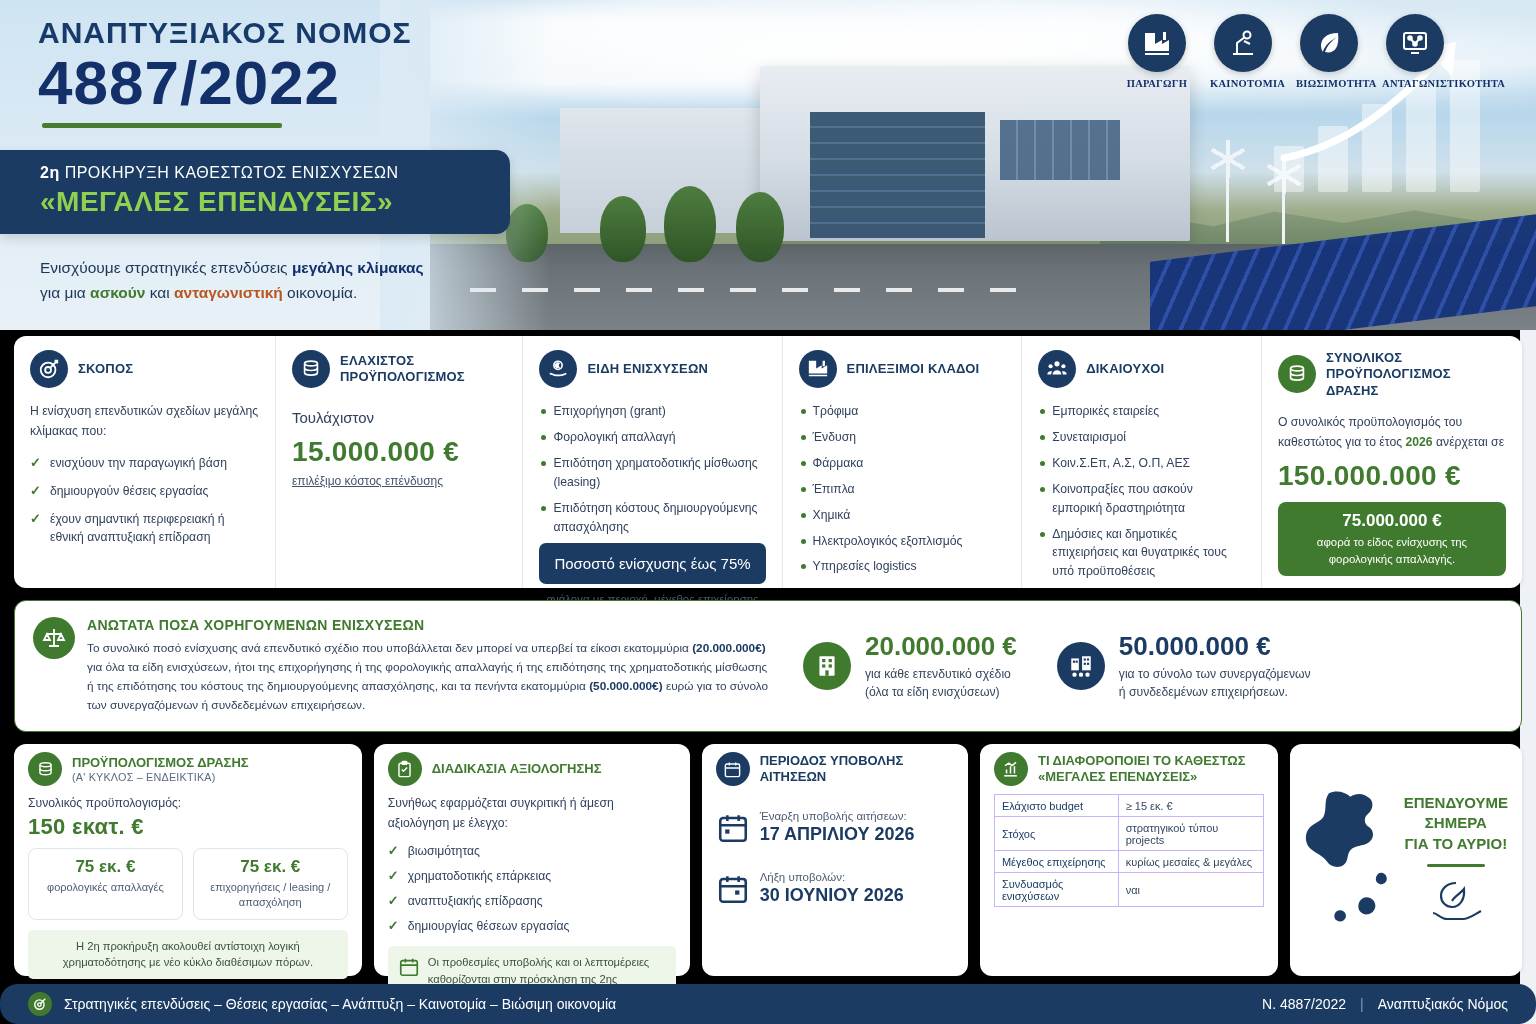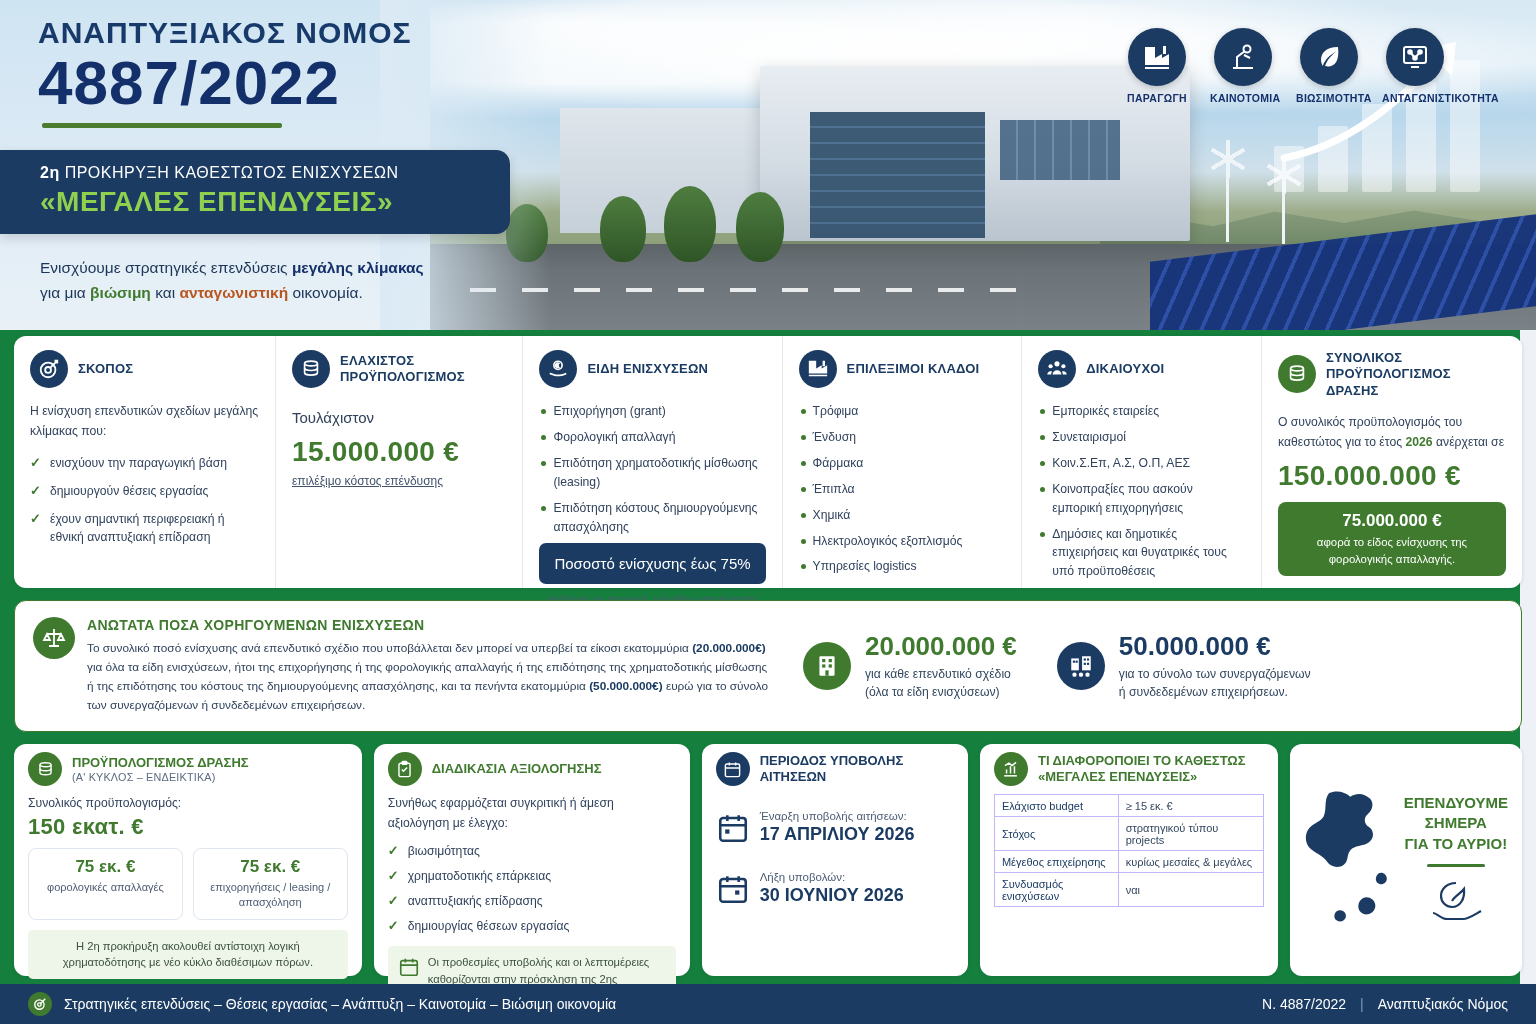--- a/index.html
+++ b/index.html
@@ -2,21 +2,21 @@
 <html lang="el"><head>
 <meta charset="utf-8">
 <style>
   * { box-sizing: border-box; margin: 0; padding: 0; }
   html, body {
     width: 1536px; height: 1024px;
     font-family: "Liberation Sans", sans-serif;
     background: #eef1f5;
     overflow: hidden;
   }
-  .page { position: relative; width: 1520px; height: 1024px; background: #15803d; }
+  .page { position: relative; width: 1520px; height: 1024px; background: #000000; }
 
   
   .hero {
     position: relative; width: 1536px; height: 330px;
     background:
       linear-gradient(to bottom, #cfe4f2 0%, #dbeaf5 45%, #e9f1f7 100%);
     overflow: hidden;
   }
   .hero-photo {
     position: absolute; left: 430px; top: 0; width: 1106px; height: 330px;
@@ -104,21 +104,21 @@
   .ribbon .r1 { color:#ffffff; font-size:16px; letter-spacing:.5px; }
   .ribbon .r1 b { color:#ffffff; }
   .ribbon .r2 { color:#8fd14f; font-size:28px; font-weight:bold; margin-top:4px; letter-spacing:.5px; }
 
   .lead { position:absolute; left:40px; top:256px; width:520px; color:#1c3558; font-size:15.5px; line-height:1.6; }
   .lead b { color:#14306b; }
   .lead .g { color:#3f7a2e; font-weight:bold; }
   .lead .o { color:#b9561f; font-weight:bold; }
 
   
-  .pillicons { position:absolute; right:88px; top:28px; display:flex; gap:20px; }
+  .pillicons { position:absolute; right:88px; top:14px; display:flex; gap:20px;font-family:Liberation Serif, serif; }
   .pill { width:66px; text-align:center; }
   .pill .circ {
     width:58px; height:58px; margin:0 auto; border-radius:50%;
     background:#1b3b63; display:flex; align-items:center; justify-content:center;
     box-shadow:0 2px 6px rgba(0,0,0,.2);
   }
   .pill .lbl { margin-top:6px; font-size:10.5px; color:#14306b; font-weight:bold; letter-spacing:.3px; }
 
   
   .row1 {
@@ -199,21 +199,21 @@
   table.cmp { width:100%; border-collapse:collapse; margin-top:6px; }
   table.cmp td { border:1px solid #c4b5fd; padding:4.5px 7px; font-size:11px; color:#33475f; }
   table.cmp td.k { width:46%; color:#1b3b63; }
   .mapcard { display:flex; align-items:center; justify-content:space-between; }
   .slogan { color:#3f7a2e; font-size:15px; font-weight:bold; text-align:center; line-height:1.35; }
 
   
   .footer {
     position:absolute; left:0; top:984px; width:1536px; height:40px;
     background:#1b3b63; display:flex; align-items:center; justify-content:space-between;
-    padding:0 28px; color:#fff;
+    padding:0 28px; color:#fff;border-radius:18px;
   }
   .footer .lft { display:flex; align-items:center; gap:12px; font-size:14px; }
   .footer .rgt { display:flex; align-items:center; gap:14px; font-size:14px; }
   .fdiv { color:#7f9bba; }
   .dot-green { width:24px; height:24px; border-radius:50%; background:#3f7a2e; display:flex; align-items:center; justify-content:center; }
 </style>
 </head>
 <body>
 
 <div class="page">
@@ -264,21 +264,21 @@
         <span>ΠΡΟΚΗΡΥΞΗ ΚΑΘΕΣΤΩΤΟΣ ΕΝΙΣΧΥΣΕΩΝ</span>
       </div>
       <div class="r2">«ΜΕΓΑΛΕΣ ΕΠΕΝΔΥΣΕΙΣ»</div>
     </div>
 
     <div class="lead">
       <div>
         <span>Ενισχύουμε στρατηγικές επενδύσεις </span><b>μεγάλης κλίμακας</b>
       </div>
       <div>
-        <span>για μια </span><span class="g">βιώσιμη</span><span> και </span><span class="o">ανταγωνιστική</span><span> οικονομία.</span>
+        <span>για μια </span><span class="g">ασκούν</span><span> και </span><span class="o">ανταγωνιστική</span><span> οικονομία.</span>
       </div>
     </div>
 
     <div class="pillicons">
       <div class="pill">
         <div class="circ">
           <svg width="30" height="28" viewBox="0 0 30 28" fill="#fff">
               <path d="M3 26h24v-2H3zM3 22h24V11l-7 4V11l-7 4V4H3z"></path>
               <rect x="21" y="3" width="3" height="8"></rect>
             </svg>
@@ -409,21 +409,21 @@
               <path d="M7.2 18c0-2.7 2.1-4.6 4.8-4.6s4.8 1.9 4.8 4.6z"></path>
               <path d="M1.4 18c0-2.1 1.5-3.6 3.6-3.6.6 0 1.1.1 1.6.3A6.6 6.6 0 005.6 18zM22.6 18c0-2.1-1.5-3.6-3.6-3.6-.6 0-1.1.1-1.6.3A6.6 6.6 0 0118.4 18z"></path>
             </svg>
         </div>
         <div class="col-title">ΔΙΚΑΙΟΥΧΟΙ</div>
       </div>
       <ul class="bul">
         <li>Εμπορικές εταιρείες</li>
         <li>Συνεταιρισμοί</li>
         <li>Κοιν.Σ.Επ, Α.Σ, Ο.Π, ΑΕΣ</li>
-        <li>Κοινοπραξίες που ασκούν εμπορική επιχορηγήσεις</li>
+        <li>Κοινοπραξίες που ασκούν εμπορική δραστηριότητα</li>
         <li>Δημόσιες και δημοτικές επιχειρήσεις και θυγατρικές τους υπό προϋποθέσεις</li>
       </ul>
     </div>
 
     <div class="col" style="width:268px;">
       <div class="col-head">
         <div class="ic ic-green">
           <svg width="22" height="22" viewBox="0 0 24 24" fill="none" stroke="#fff" stroke-width="1.8">
               <ellipse cx="12" cy="6" rx="7" ry="2.6"></ellipse>
               <path d="M5 6v5c0 1.4 3.1 2.6 7 2.6s7-1.2 7-2.6V6"></path>

